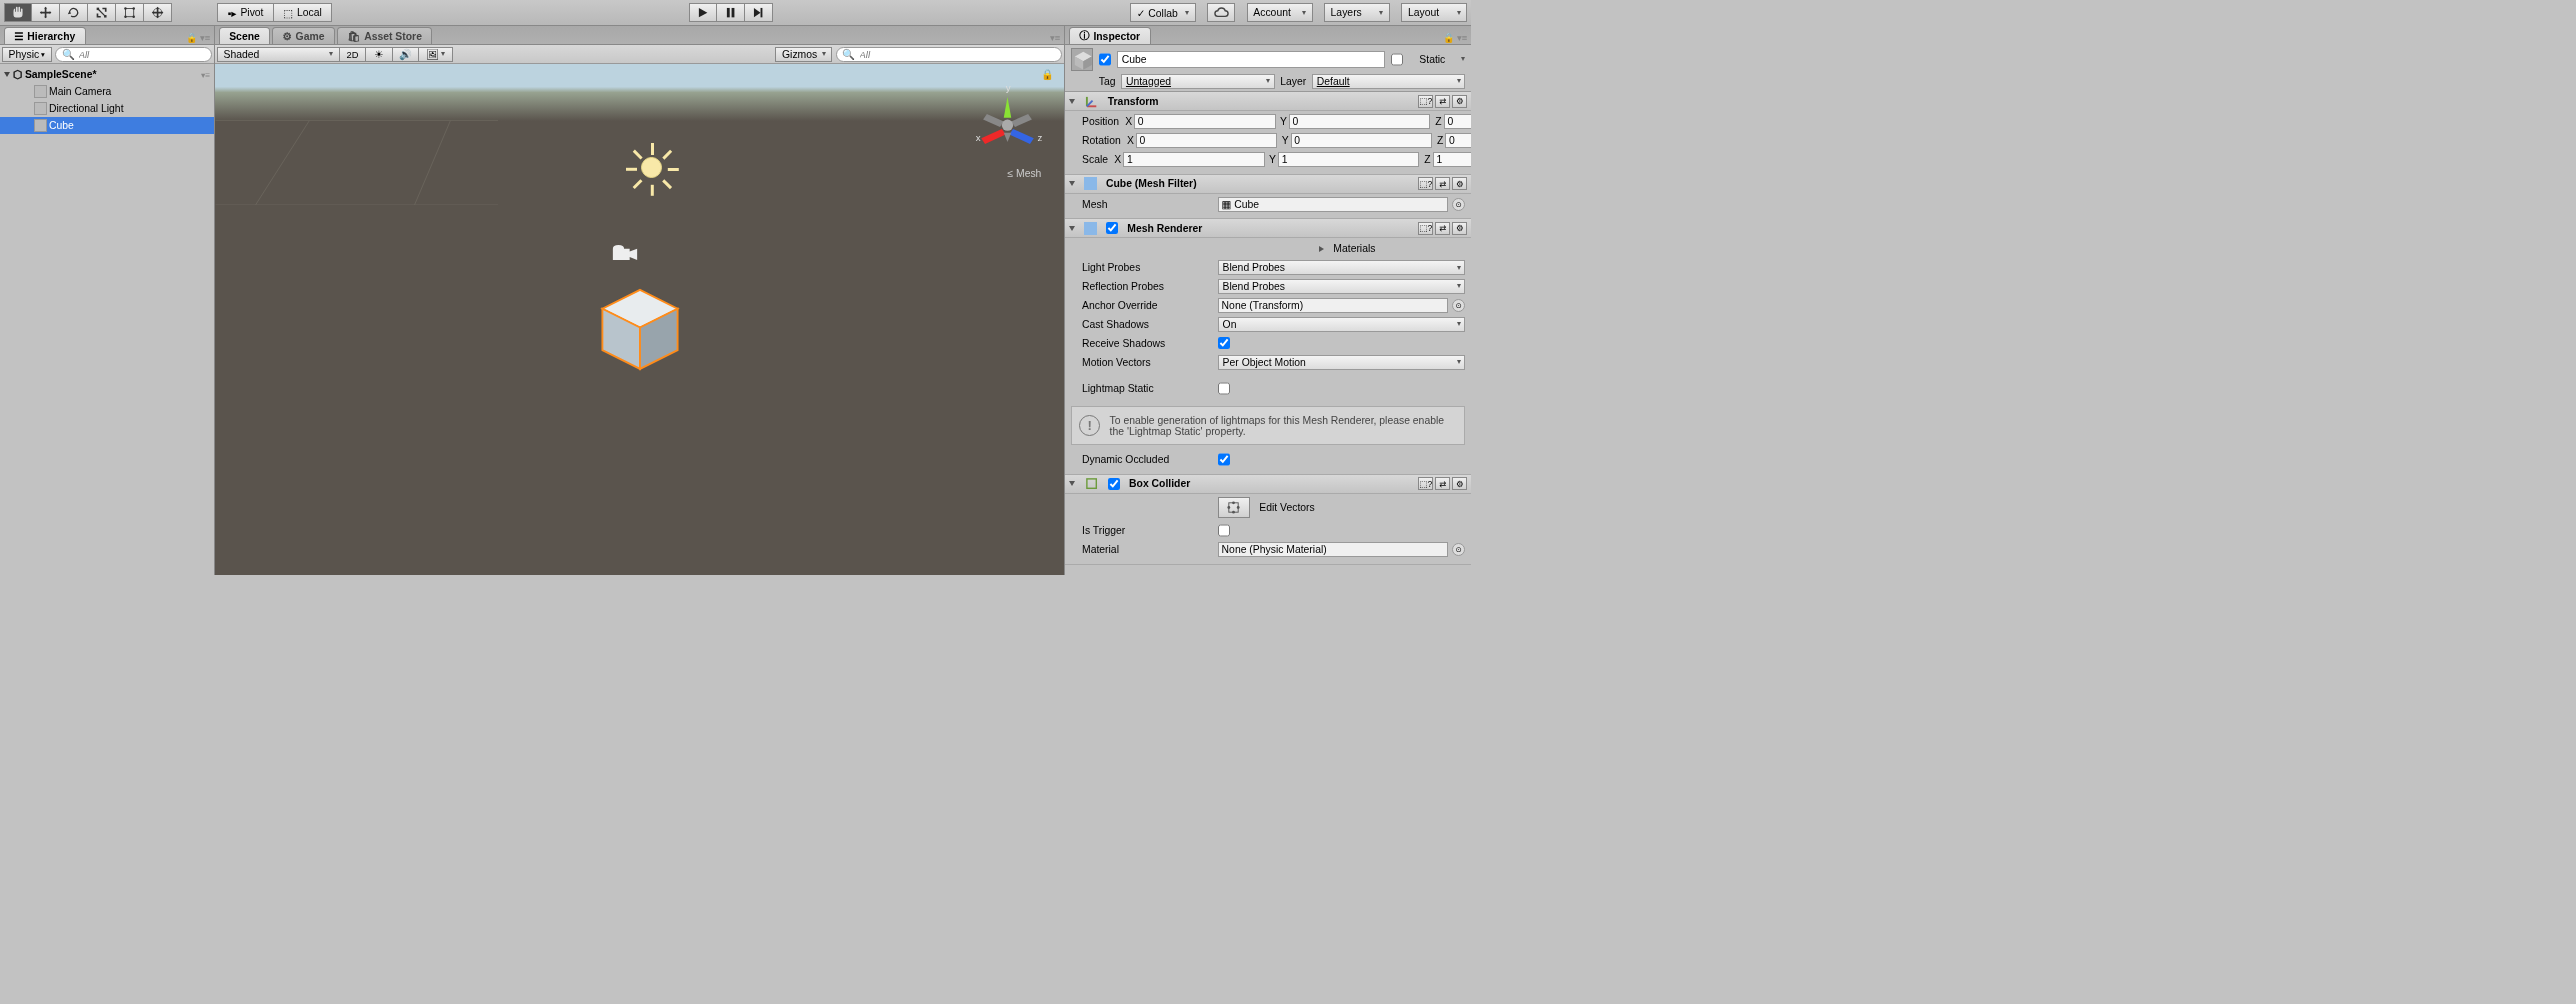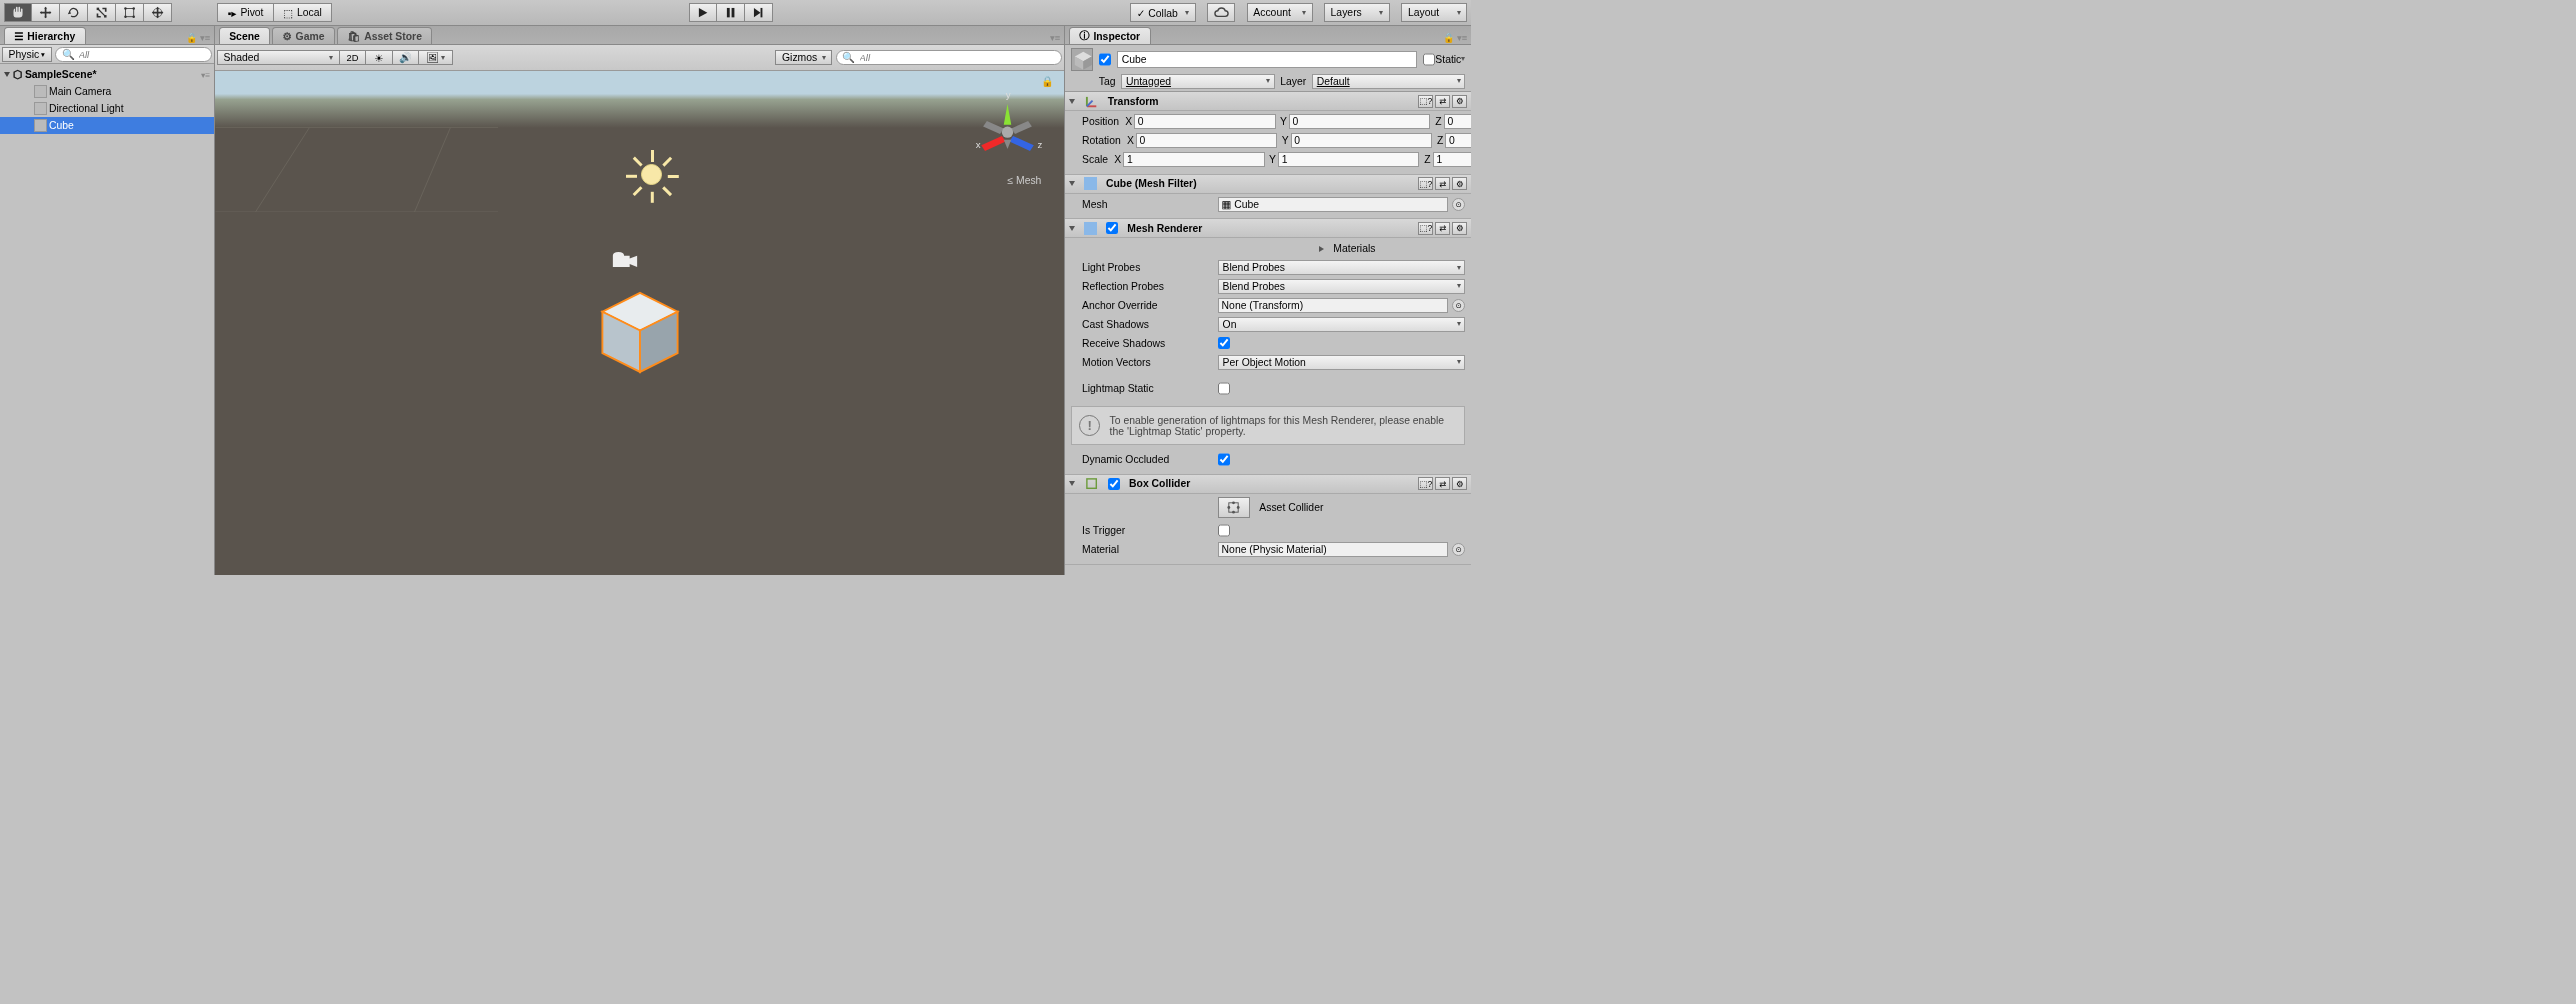--- a/index.html
+++ b/index.html
@@ -42,21 +42,21 @@
 .tree-row.selected { background:#3e7de0; color:#fff; }
 .tree-indent { width:13.2px; display:flex; justify-content:center; }
 .expand-tri { width:0; height:0; border-top:3.8px solid transparent; border-bottom:3.8px solid transparent; border-left:5.7px solid #444;}
 .expand-tri.down { border-left:3.8px solid transparent; border-right:3.8px solid transparent; border-top:5.7px solid #444; border-bottom:none;}
 .go-icon { width:13.2px; height:13.2px; background:#bbb; border:0.9px solid #999; display:inline-block; }
 .unity-logo { width:11.3px; height:11.3px; }
 
 
 .panel-scene { flex:1; display:flex; flex-direction:column; border-right:0.9px solid #888;}
 .scene-tabs { height:19px; display:flex; align-items:flex-end; background:linear-gradient(#a8a8a8,#b0b0b0); border-bottom:0.9px solid #888; padding-left:3.8px; gap:1.9px; position:relative;}
-.scene-toolbar { height:26px; background:linear-gradient(#d8d8d8,#c8c8c8); display:flex; align-items:center; border-bottom:0.9px solid #999; padding:0 1.9px; gap:0;}
+.scene-toolbar { height:19px; background:linear-gradient(#d8d8d8,#c8c8c8); display:flex; align-items:center; border-bottom:0.9px solid #999; padding:0 1.9px; gap:0;}
 .scene-dd { height:15px; padding:0 5.7px; background:linear-gradient(#f0f0f0,#d0d0d0); border:0.9px solid #888; display:flex; align-items:center; gap:3.8px; justify-content:space-between;}
 .scene-toggle { width:26.4px; height:15px; background:linear-gradient(#f0f0f0,#d0d0d0); border:0.9px solid #888; border-left:none; display:flex; align-items:center; justify-content:center;}
 .scene-view { flex:1; position:relative; background:#5a544d; overflow:hidden;}
 .horizon { position:absolute; top:0; left:0; right:0; height:57px; background:linear-gradient(#bcd3df 0%, #bcd3df 40%, #97a290 50%, #5a544d 100%);}
 .grid-lines { position:absolute; inset:0; }
 .cube3d { position:absolute; left:50%; top:50%; transform:translate(-50%,-40%); }
 .sun-gizmo { position:absolute; left:48%; top:75px; width:57px; height:57px; display:flex; align-items:center; justify-content:center;}
 .sun-core { width:21px; height:21px; background:#f8e8a8; border-radius:50%; border:1.9px solid #e8d888; position:relative;}
 .sun-ray { position:absolute; width:2.8px; height:11.3px; background:#f8e8a8; left:50%; top:-15px; transform-origin:50% 26.4px;}
 .camera-gizmo { position:absolute; left:396px; top:179px; color:#eee; font-size:22.6px;}
@@ -65,21 +65,21 @@
 .lock-icon { position:absolute; right:9.4px; top:3.8px; color:#aaa; font-size:10.4px;}
 
 
 .panel-insp { width:406px; display:flex; flex-direction:column; background:#c2c2c2;}
 .insp-body { flex:1; overflow-y:auto; overflow-x:hidden;}
 .insp-header { background:#c2c2c2; border-bottom:0.9px solid #999; padding:2.8px 5.7px; display:flex; flex-direction:column; gap:2.8px;}
 .insp-name-row { display:flex; align-items:center; gap:5.7px;}
 .insp-icon { width:22.6px; height:22.6px; background:#aaa; border:0.9px solid #888; position:relative;}
 .insp-name-input { flex:1; height:17px; background:#fff; border:0.9px solid #999; padding:0 3.8px;}
 .insp-check { width:13.2px; height:13.2px; }
-.static-dd { display:flex; align-items:center; gap:0;}
+.static-dd { display:flex; align-items:center; gap:16px;}
 .insp-tag-row { display:flex; align-items:center; gap:5.7px; padding-left:28px;}
 .insp-dd { height:15px; background:linear-gradient(#f4f4f4,#dcdcdc); border:0.9px solid #999; display:flex; align-items:center; justify-content:space-between; padding:0 3.8px; flex:1; font-size:9.4px;text-decoration:underline;}
 
 .comp { border-bottom:0.9px solid #aaa;}
 .comp-header { height:19px; background:linear-gradient(#d8d8d8,#c4c4c4); display:flex; align-items:center; padding:0 3.8px; gap:9px; border-bottom:0.9px solid #aaa;}
 .comp-title { font-weight:bold; flex:1;}
 .comp-btns { display:flex; gap:1.9px;}
 .comp-btn { width:15px; height:13.2px; background:linear-gradient(#f0f0f0,#d0d0d0); border:0.9px solid #888; display:flex; align-items:center; justify-content:center; font-size:8.5px;}
 .comp-body { padding:1.9px 5.7px 5.7px 17px; display:flex; flex-direction:column; gap:1.9px;}
 .prop-row { display:flex; align-items:center; height:17px; gap:3.8px;}
@@ -594,21 +594,21 @@
             <div class="prop-label"></div>
             <div class="edit-collider-btn">
               <svg width="15" height="15" viewBox="0 0 16 16">
                     <rect x="3" y="3" width="10" height="10" fill="none" stroke="#555"></rect>
                     <circle cx="3" cy="8" r="1.5" fill="#555"></circle>
                     <circle cx="13" cy="8" r="1.5" fill="#555"></circle>
                     <circle cx="8" cy="3" r="1.5" fill="#555"></circle>
                     <circle cx="8" cy="13" r="1.5" fill="#555"></circle>
                   </svg>
             </div>
-            <span style="margin-left:5.7px;">Asset Collider</span>
+            <span style="margin-left:5.7px;">Edit Vectors</span>
           </div>
           <div class="prop-row">
             <div class="prop-label">Is Trigger</div>
             <input type="checkbox" style="">
           </div>
           <div class="prop-row">
             <div class="prop-label">Material</div>
             <div class="obj-field">
                   <span>None (Physic Material)</span>
                 </div>

